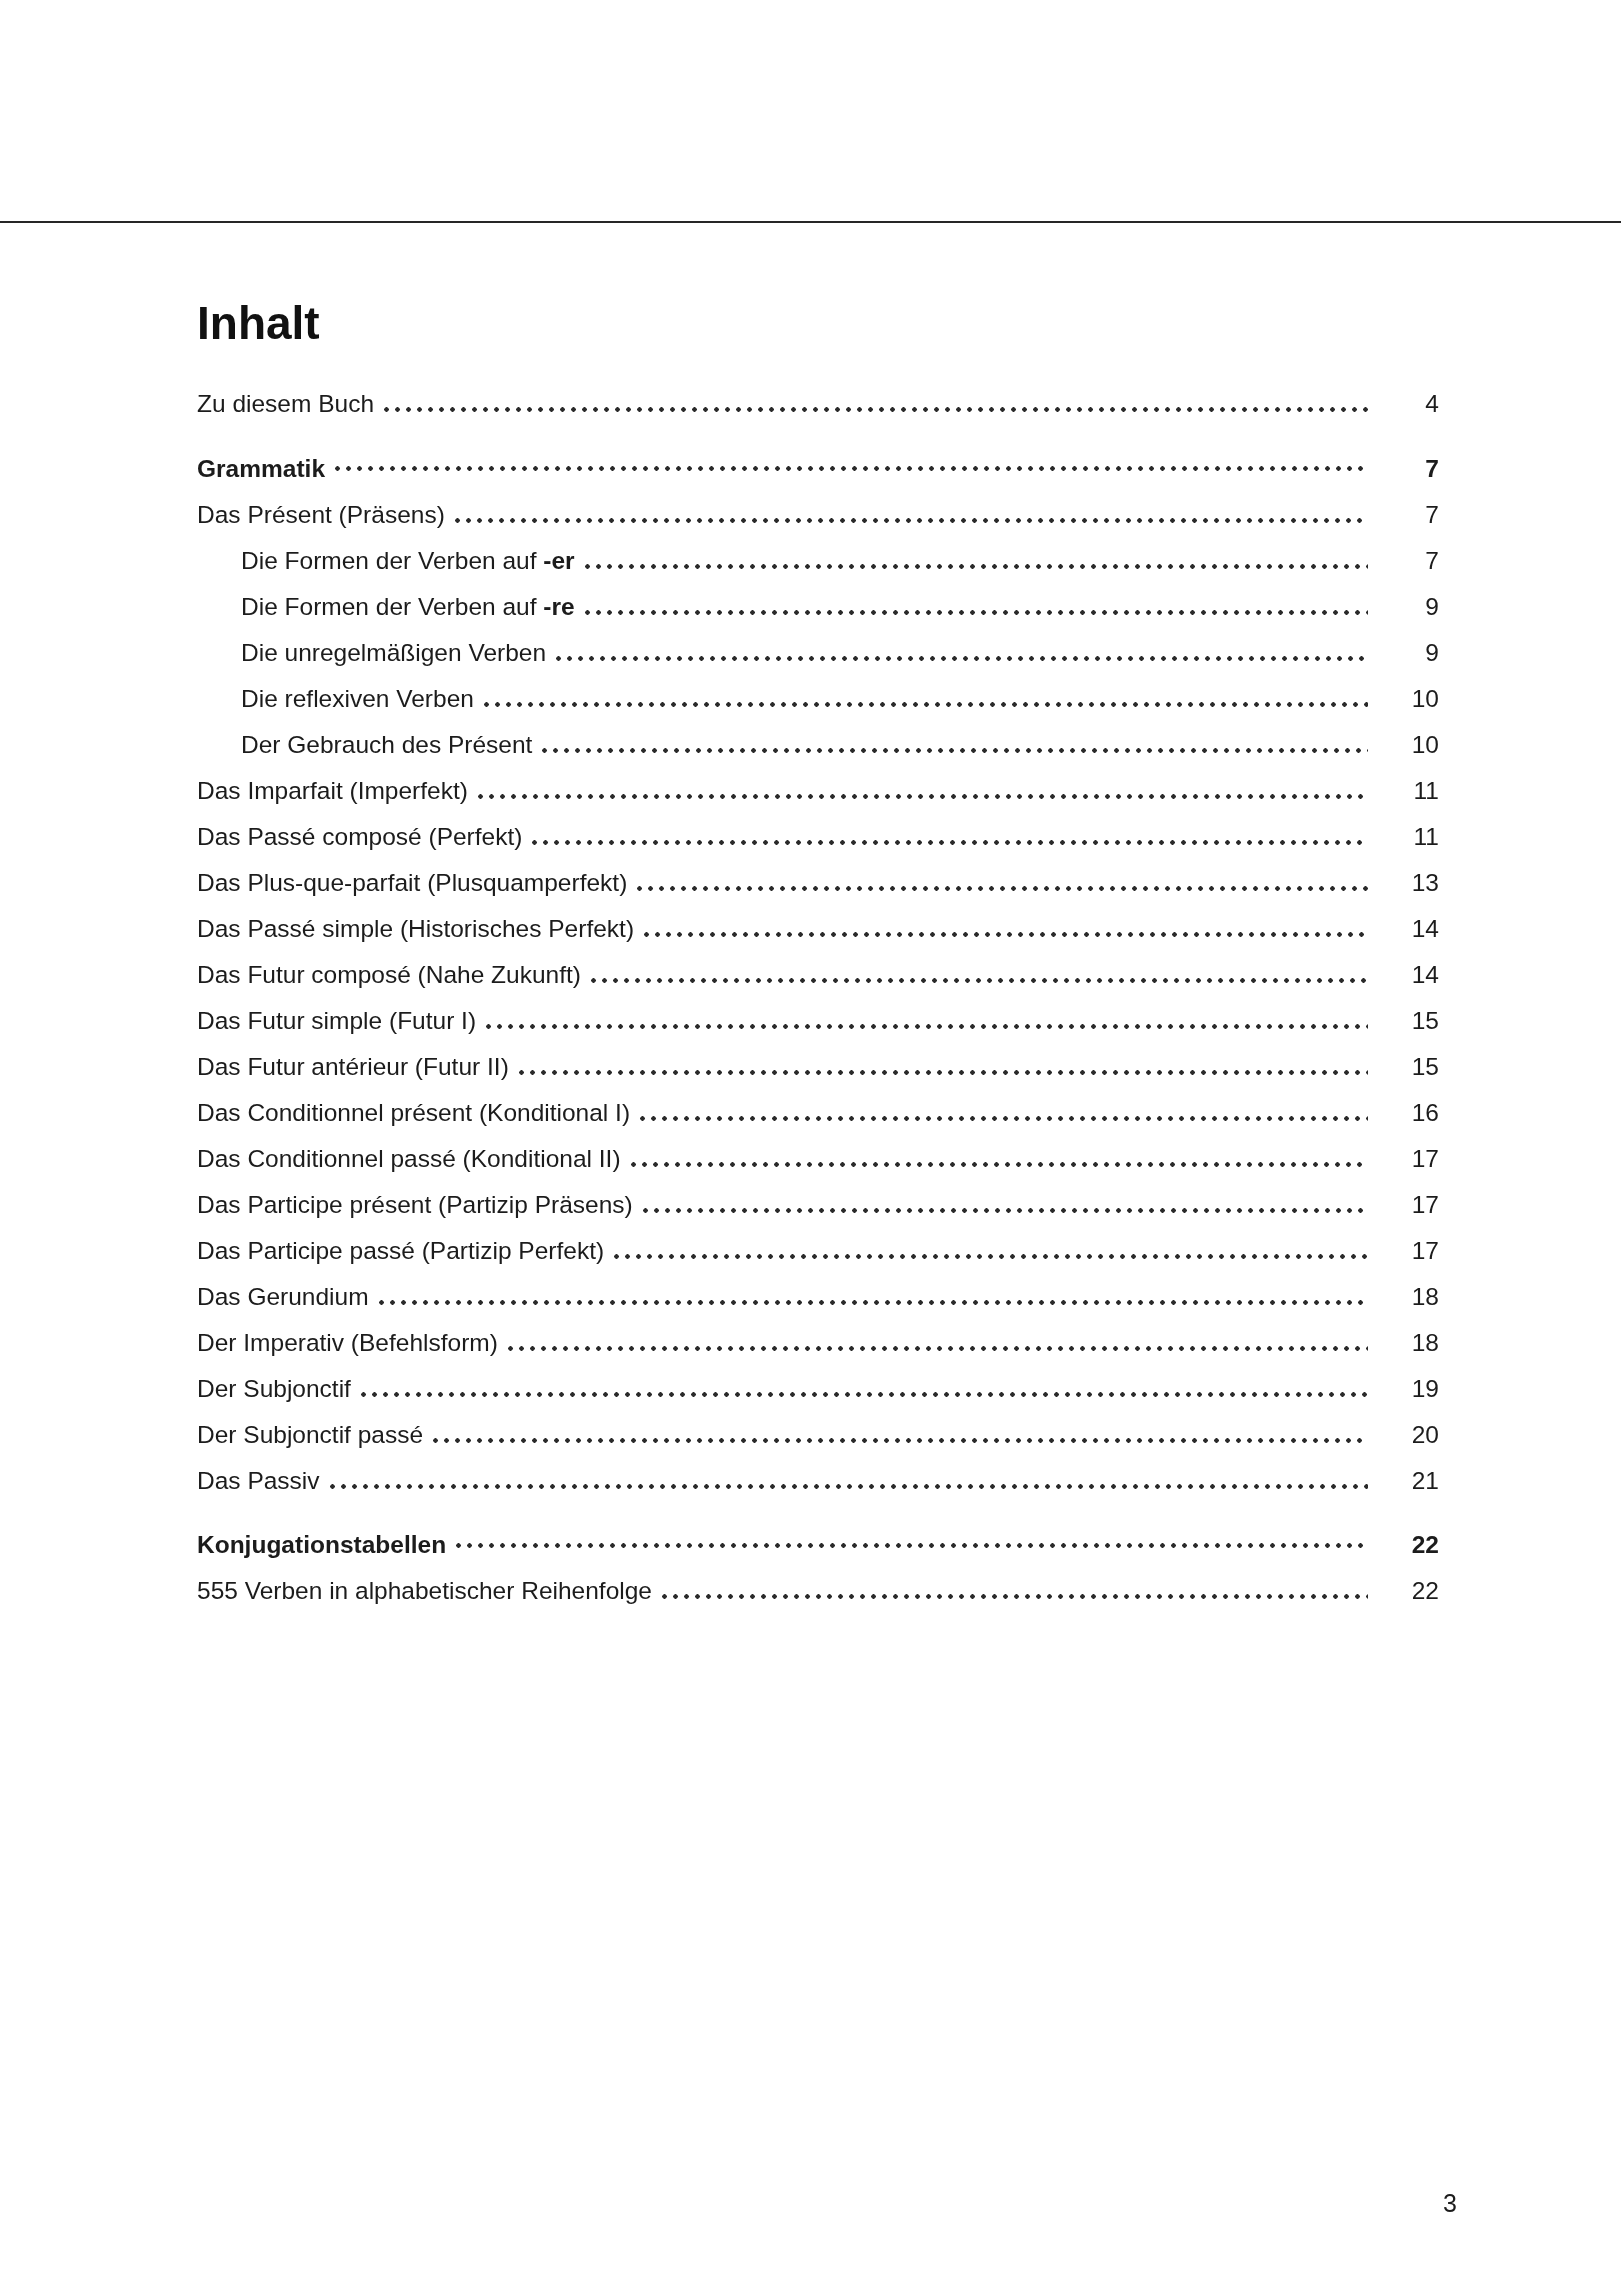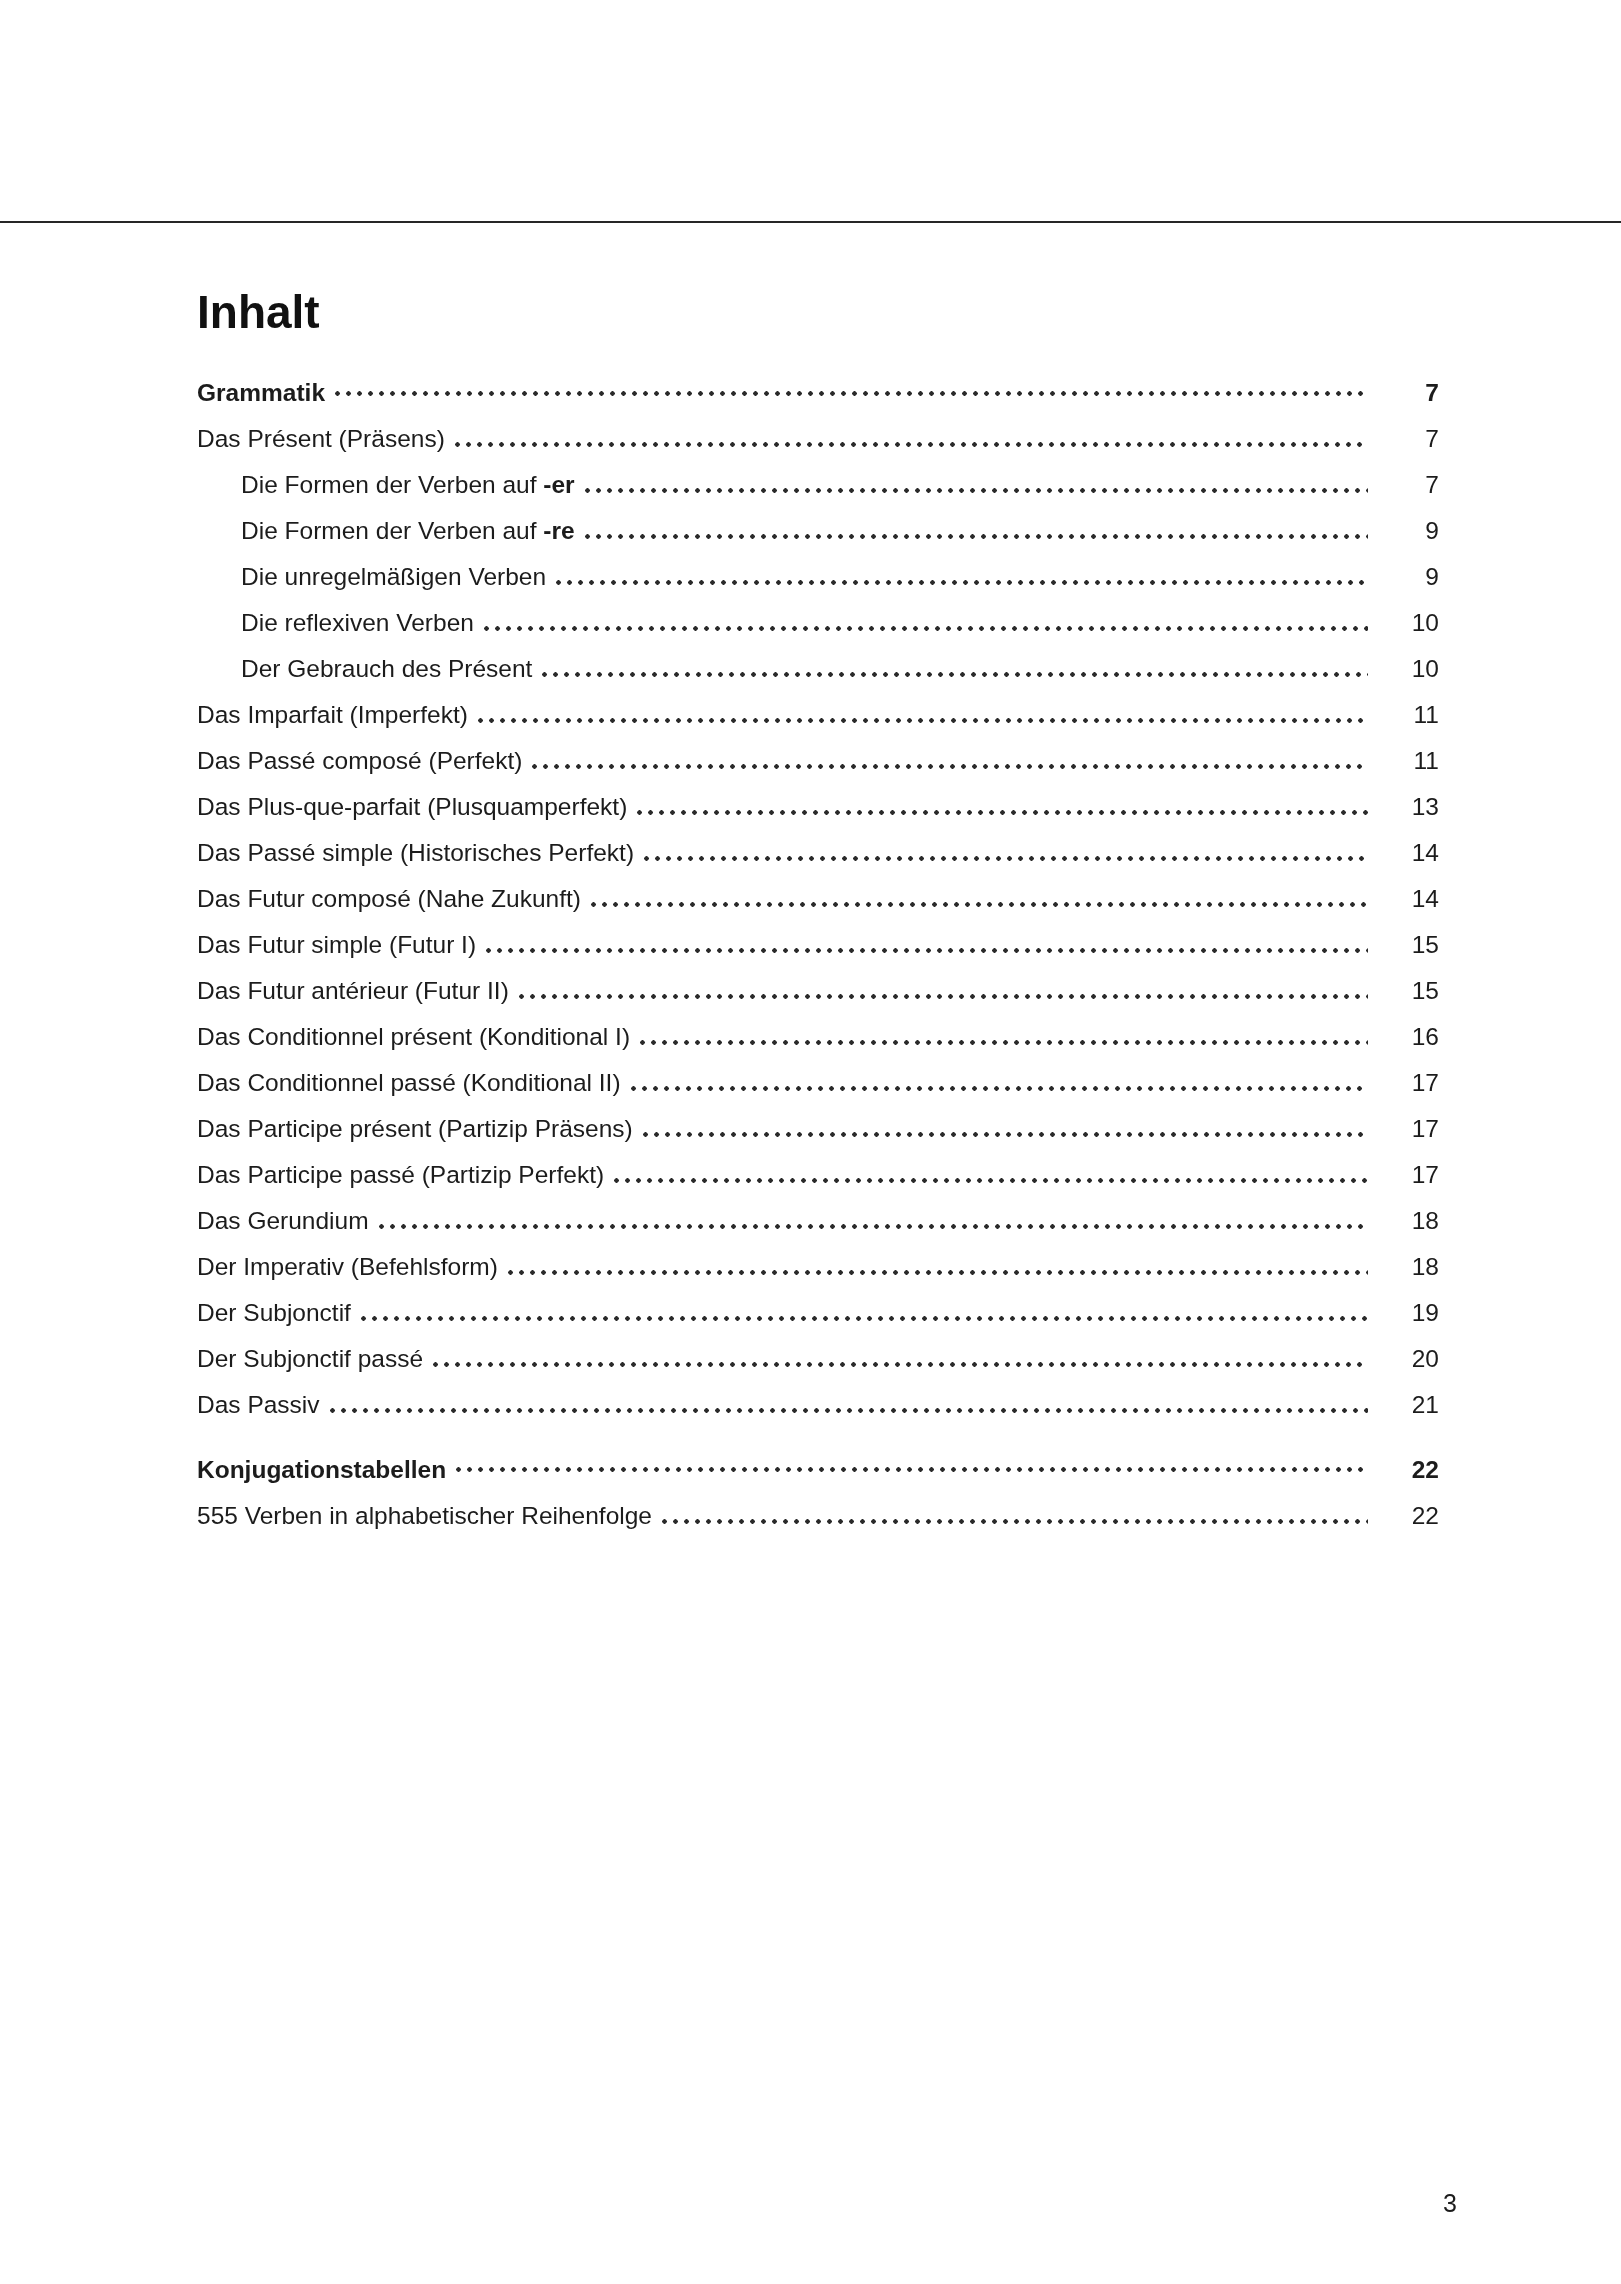--- a/index.html
+++ b/index.html
@@ -21,21 +21,21 @@
     top: 221px;
     left: 0;
     width: 100%;
     height: 1.7px;
     background: #262626;
   }
   .content {
     position: absolute;
     left: 197px;
     right: 183px;
-    top: 287px;
+    top: 298px;
   }
   .title {
     font-size: 46px;
     font-weight: 700;
     line-height: 51px;
     margin: 0 0 32px 0;
     color: #111111;
   }
   .toc {
     font-size: 24.5px;
@@ -87,20 +87,25 @@
 </style>
 </head>
 <body>
 
 <div class="page">
   <div class="top-rule"></div>
 
   <div class="content">
     <h1 class="title">Inhalt</h1>
     <div class="toc" id="toc">
+        <div class="row">
+          <span class="label">Zu diesem Buch</span>
+          <span class="leader"></span>
+          <span class="pagenum">4</span>
+        </div>
         <div class="row bold gap">
           <span class="label">Grammatik</span>
           <span class="leader"></span>
           <span class="pagenum">7</span>
         </div>
         <div class="row">
           <span class="label">Das Présent (Präsens)</span>
           <span class="leader"></span>
           <span class="pagenum">7</span>
         </div>

